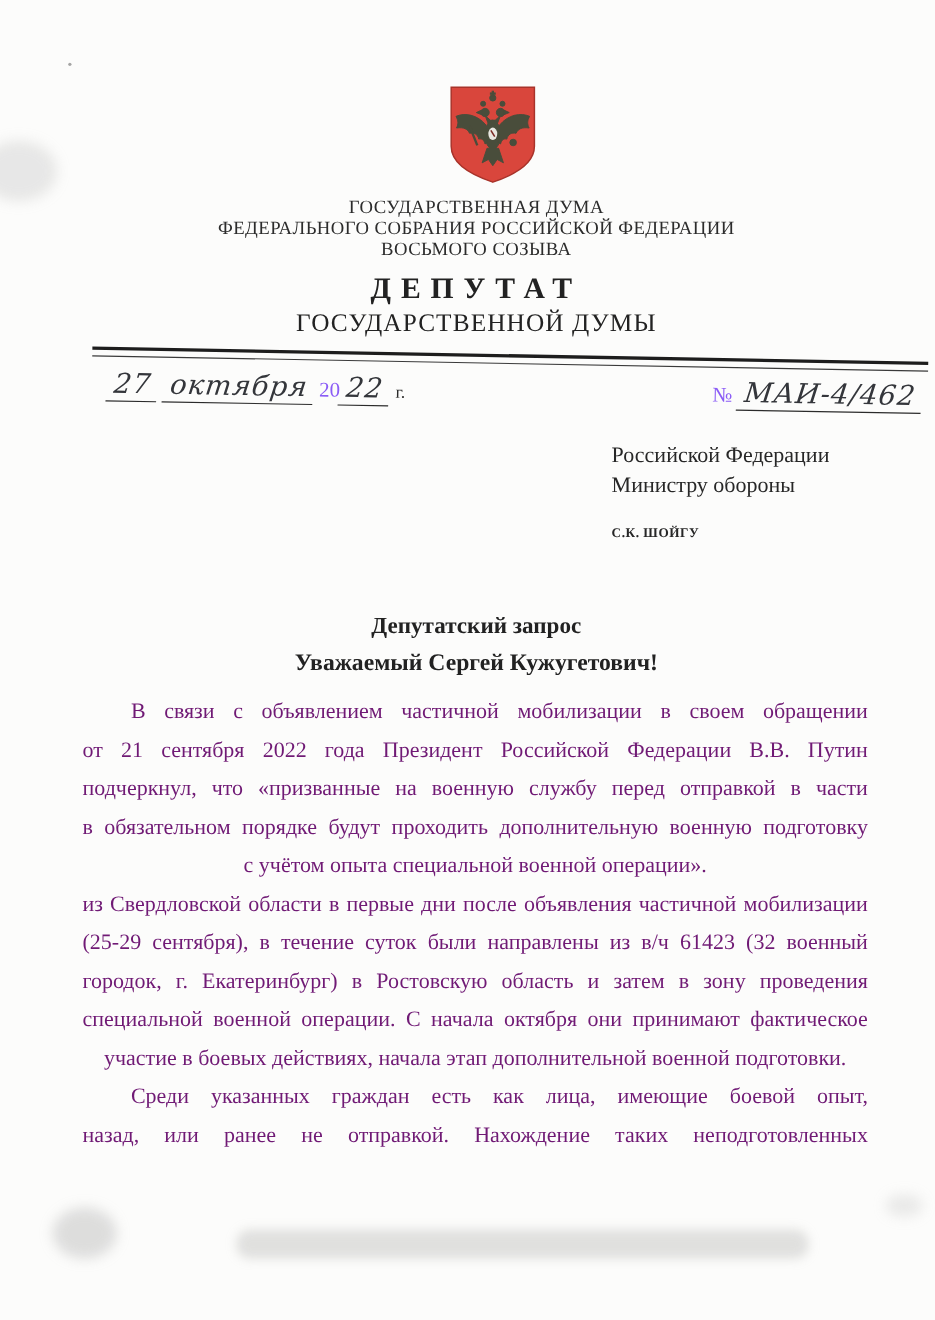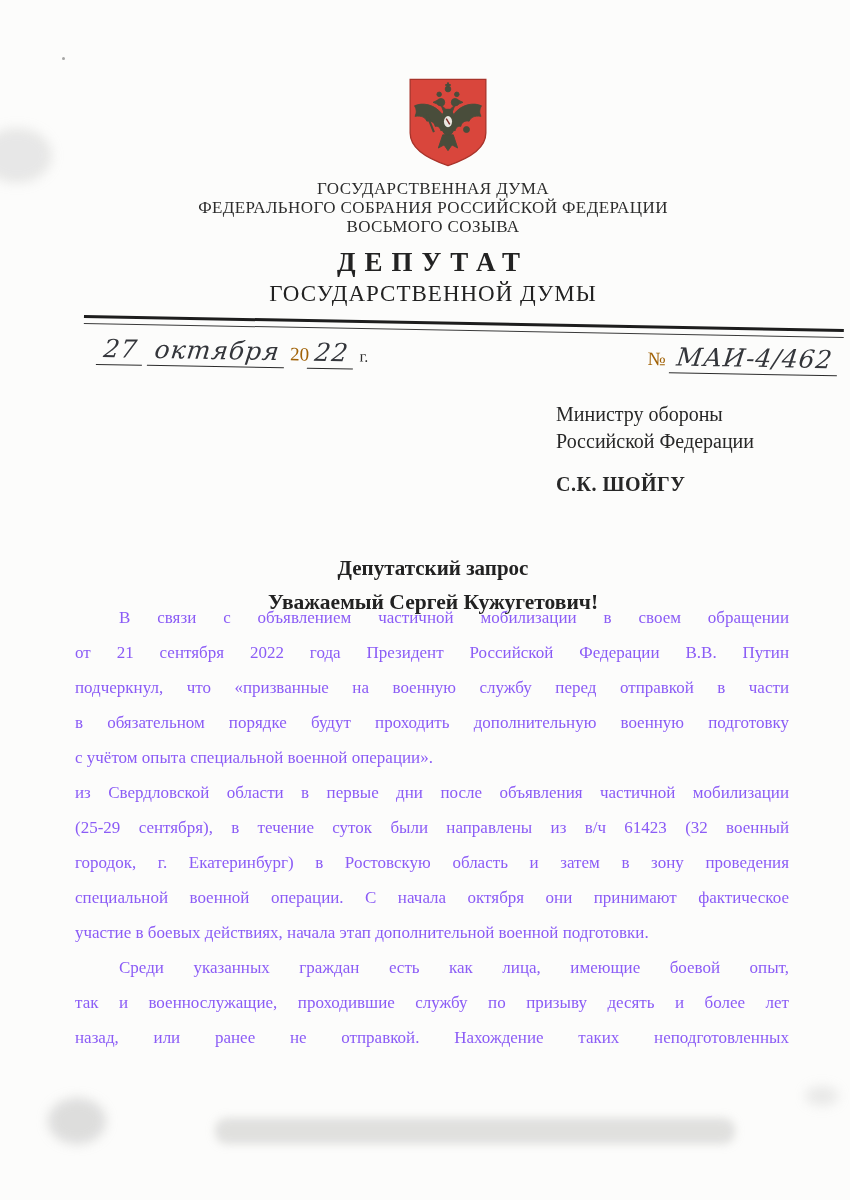--- a/index.html
+++ b/index.html
@@ -25,33 +25,33 @@
         transform:rotate(1.05deg);transform-origin:left top;}
   
   .ref-date{position:absolute;left:98px;top:334px;font-size:19px;white-space:nowrap;
             transform:rotate(1deg);transform-origin:left top;}
   .ref-no{position:absolute;left:648px;top:342px;font-size:20px;white-space:nowrap;
           transform:rotate(1deg);transform-origin:left top;}
   .hw{font-family:"DejaVu Serif",serif;font-style:italic;color:#34363b;
       font-size:25px;letter-spacing:1px;}
   .u{border-bottom:1.6px solid #2b2b2b;padding:0 6px 1px 6px;display:inline-block;
      transform:skewX(-6deg);}
-  .printed{font-size:19px;color:#a16207;text-align:center;}
+  .printed{font-size:19px;color:#8b5cf6;text-align:center;}
   .small-g{font-size:16px;color:#2c2c2c;}
   
   .addressee{position:absolute;left:556px;top:401px;font-size:20px;line-height:27px;color:#272727;}
-  .addressee .name{margin-top:16px;font-weight:bold;letter-spacing:.5px;font-size:20px;}
+  .addressee .name{margin-top:16px;font-weight:bold;letter-spacing:.5px;font-size:12px;}
   
   .subject{position:absolute;left:10px;width:846px;top:556px;text-align:center;
            font-weight:bold;font-size:21px;color:#222;}
   .salutation{position:absolute;left:10px;width:846px;top:590px;text-align:center;
            font-weight:bold;font-size:21.5px;color:#222;}
-  .letter-body{position:absolute;left:75px;top:600px;width:714px;
-           font-size:17px;color:#8b5cf6;}
-  .body-line{height:35px;line-height:35px;text-align:left;overflow:hidden;white-space:nowrap;}
+  .letter-body{position:absolute;left:75px;top:630px;width:714px;
+           font-size:20px;color:#701a75;}
+  .body-line{height:35px;line-height:35px;text-align:center;overflow:hidden;white-space:nowrap;}
   .body-line.just{text-align:justify;text-align-last:justify;white-space:normal;}
   .body-line.indent{text-indent:44px;}
   
   .smudge{position:absolute;border-radius:50%;filter:blur(6px);pointer-events:none;}
   .smudge-left{left:-18px;top:128px;width:70px;height:55px;background:rgba(160,160,158,.22);}
   .smudge-ghostline{left:215px;top:1118px;width:520px;height:26px;border-radius:12px;
                     background:rgba(150,150,148,.28);filter:blur(5px);}
   .smudge-ghostblob{left:48px;top:1098px;width:58px;height:46px;background:rgba(150,150,148,.30);}
   .smudge-ghostdot{left:805px;top:1086px;width:34px;height:20px;background:rgba(170,170,168,.22);}
   .dot{position:absolute;left:62px;top:57px;width:3px;height:3px;border-radius:50%;
@@ -101,40 +101,39 @@
     <span class="hw u">октября</span>
     <span class="printed">20</span><span class="hw u">22</span>
     <span class="small-g">г.</span>
   </div>
   <div class="ref-no">
     <span class="printed">№</span>
     <span class="hw u">МАИ-4/462</span>
   </div>
 
   <div class="addressee">
+    <div>Российской Федерации</div>
     <div>Министру обороны</div>
-    <div>Российской Федерации</div>
     <div class="name">С.К. ШОЙГУ</div>
   </div>
 
   <div class="subject">Депутатский запрос</div>
   <div class="salutation">Уважаемый Сергей Кужугетович!</div>
   <div class="letter-body">
       <div class="body-line just indent">В связи с объявлением частичной мобилизации в своем обращении</div>
       <div class="body-line just">от 21 сентября 2022 года Президент Российской Федерации В.В. Путин</div>
       <div class="body-line just">подчеркнул, что «призванные на военную службу перед отправкой в части</div>
       <div class="body-line just">в обязательном порядке будут проходить дополнительную военную подготовку</div>
       <div class="body-line">с учётом опыта специальной военной операции».</div>
       <div class="body-line just">из Свердловской области в первые дни после объявления частичной мобилизации</div>
       <div class="body-line just">(25-29 сентября), в течение суток были направлены из в/ч 61423 (32 военный</div>
       <div class="body-line just">городок, г. Екатеринбург) в Ростовскую область и затем в зону проведения</div>
       <div class="body-line just">специальной военной операции. С начала октября они принимают фактическое</div>
       <div class="body-line">участие в боевых действиях, начала этап дополнительной военной подготовки.</div>
       <div class="body-line just indent">Среди указанных граждан есть как лица, имеющие боевой опыт,</div>
-      <div class="body-line just">так и военнослужащие, проходившие службу по призыву десять и более лет</div>
       <div class="body-line just">назад, или ранее не отправкой. Нахождение таких неподготовленных</div>
     </div>
 
   <div class="dot"></div>
   <div class="smudge smudge-left"></div>
   <div class="smudge smudge-ghostblob"></div>
   <div class="smudge smudge-ghostline"></div>
   <div class="smudge smudge-ghostdot"></div>
 </div>
 

